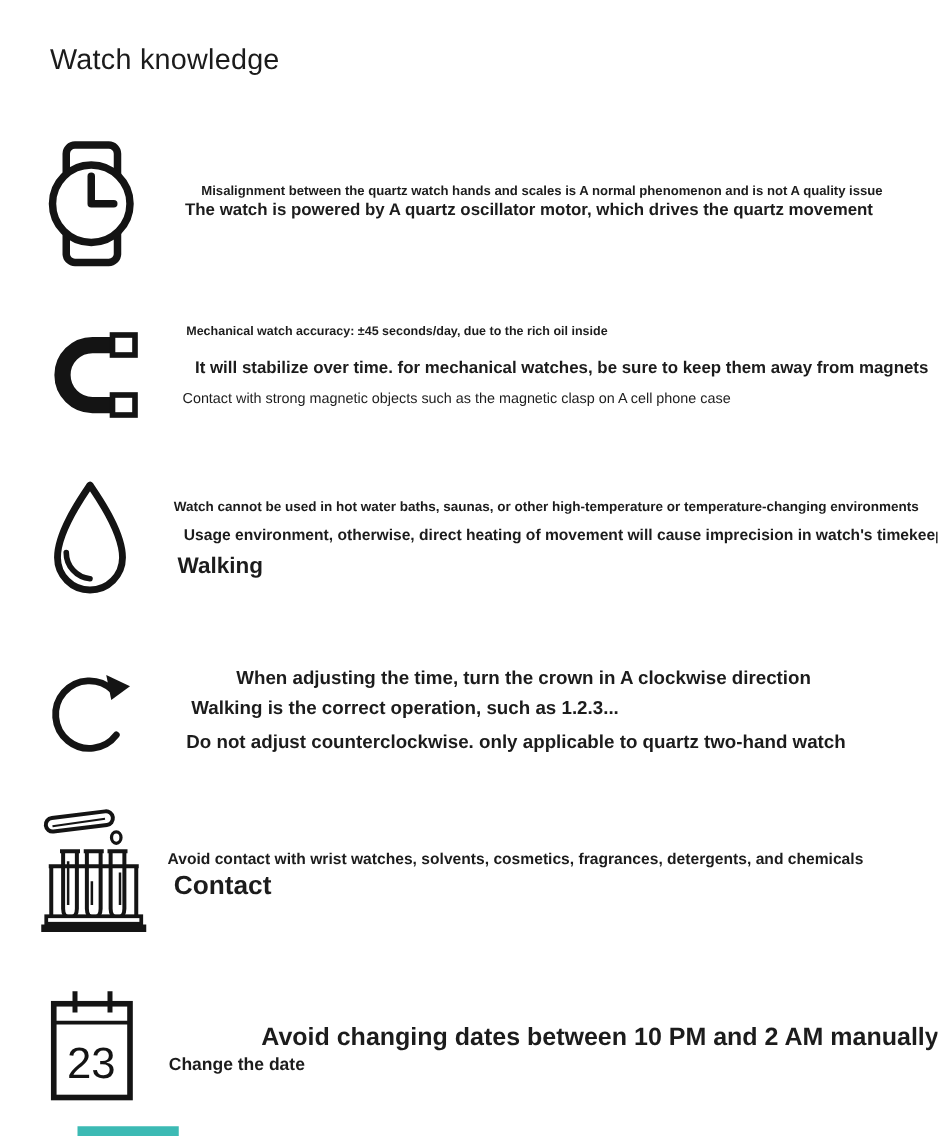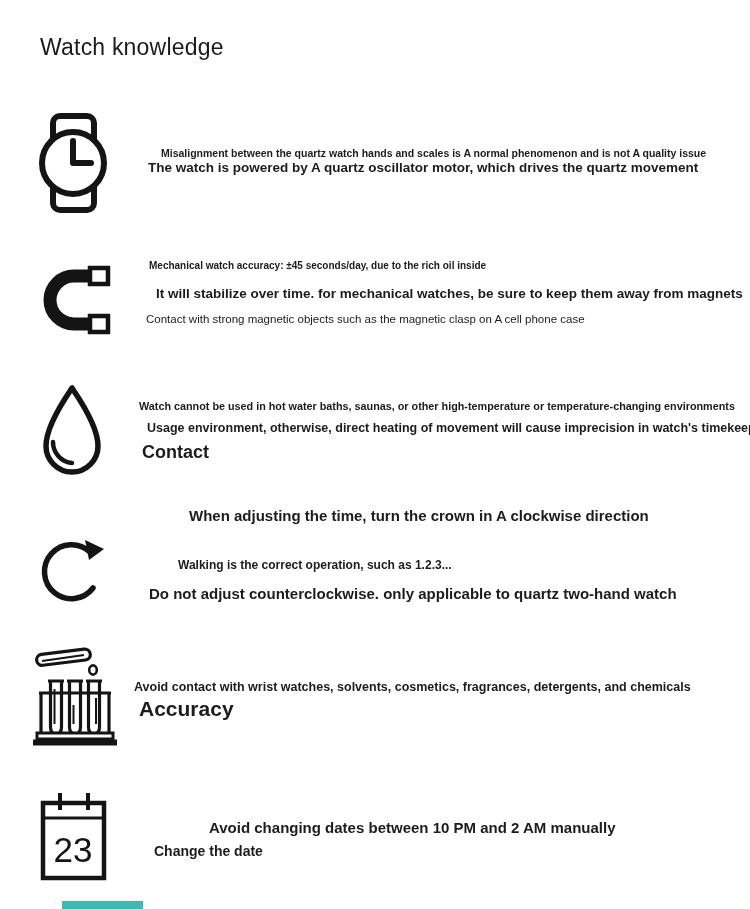--- a/index.html
+++ b/index.html
@@ -21,31 +21,31 @@
   .s2l1{left:149px;top:260px;font-size:10px;}
   .s2l2{left:156px;top:286px;font-size:13.5px;}
   .s2l3{left:146px;top:313px;font-size:11.5px;font-weight:400;}
   
   .i3{left:36px;top:383px;}
   .s3l1{left:139px;top:400px;font-size:10.8px;}
   .s3l2{left:147px;top:421px;font-size:12.5px;}
   .s3l3{left:142px;top:442px;font-size:18px;}
   
   .i4{left:38px;top:518px;}
-  .s4l1{left:189px;top:507px;font-size:15px;text-align:center;}
-  .s4l2{left:153px;top:558px;font-size:12px;margin-left:25px;}
+  .s4l1{left:189px;top:534px;font-size:15px;text-align:center;}
+  .s4l2{left:153px;top:558px;font-size:15px;}
   .s4l3{left:149px;top:585px;font-size:15px;}
   
   .i5{left:30px;top:643px;}
   .s5l1{left:134px;top:680px;font-size:12.5px;text-align:center;}
   .s5l2{left:139px;top:697px;font-size:21px;}
   
   .i6{left:38px;top:788px;}
-  .s6l1{left:209px;top:819px;font-size:15px;}
-  .s6l2{left:154px;top:843px;font-size:14px;}
+  .s6l1{left:209px;top:819px;font-size:20px;}
+  .s6l2{left:135px;top:843px;font-size:14px;}
   .footer-bar{position:absolute;left:62px;top:901px;width:81px;height:8px;}
   .cal-num{font-family:"Liberation Sans","DejaVu Sans",sans-serif;}
 </style>
 </head>
 <body>
 
 <div class="ttl">Watch knowledge</div>
 
 <div class="icon i1">
   <svg width="72" height="102" viewBox="0 0 72 102" fill="none">
@@ -69,21 +69,21 @@
 <div class="ln s2l3">Contact with strong magnetic objects such as the magnetic clasp on A cell phone case</div>
 
 <div class="icon i3">
   <svg width="72" height="100" viewBox="0 0 72 100" fill="none">
     <path d="M 36 5 C 30 14 10 42 10 63 A 26 26 0 0 0 62 63 C 62 42 42 14 36 5 Z" stroke="#141414" stroke-width="5.5" stroke-linejoin="round"></path>
     <path d="M 17 59 A 21 21 0 0 0 36 80" stroke="#141414" stroke-width="4.5" stroke-linecap="round"></path>
   </svg>
 </div>
 <div class="ln s3l1">Watch cannot be used in hot water baths, saunas, or other high-temperature or temperature-changing environments</div>
 <div class="ln s3l2">Usage environment, otherwise, direct heating of movement will cause imprecision in watch's timekeeping</div>
-<div class="ln s3l3">Contact</div>
+<div class="ln s3l3">Walking</div>
 
 <div class="icon i4">
   <svg width="70" height="95" viewBox="0 0 70 95" fill="none">
     <path d="M 55 70 A 27 27 0 1 1 52 34" stroke="#141414" stroke-width="5.5" stroke-linecap="round"></path>
     <polygon points="47,22 66,31 51,42" fill="#141414"></polygon>
   </svg>
 </div>
 <div class="ln s4l1">When adjusting the time, turn the crown in A clockwise direction</div>
 <div class="ln s4l2">Walking is the correct operation, such as 1.2.3...</div>
 <div class="ln s4l3">Do not adjust counterclockwise. only applicable to quartz two-hand watch</div>
@@ -98,21 +98,21 @@
     <path d="M 37 38 L 53 38 M 39.5 38 L 39.5 84 Q 39.5 91 45 91 Q 50.5 91 50.5 84 L 50.5 38" stroke="#141414" stroke-width="3.2" fill="#ffffff"></path>
     <path d="M 43.5 62 L 43.5 81" stroke="#141414" stroke-width="2"></path>
     <path d="M 56 38 L 72 38 M 58.5 38 L 58.5 84 Q 58.5 91 64 91 Q 69.5 91 69.5 84 L 69.5 38" stroke="#141414" stroke-width="3.2" fill="#ffffff"></path>
     <path d="M 66 55 L 66 81" stroke="#141414" stroke-width="2"></path>
     <path d="M 9 50 L 81 50 M 11 50 L 11 90 M 79 50 L 79 90" stroke="#141414" stroke-width="3.2"></path>
     <rect x="7" y="90" width="76" height="6" fill="#ffffff" stroke="#141414" stroke-width="3"></rect>
     <path d="M 3 99.5 L 87 99.5" stroke="#141414" stroke-width="6"></path>
   </svg>
 </div>
 <div class="ln s5l1">Avoid contact with wrist watches, solvents, cosmetics, fragrances, detergents, and chemicals</div>
-<div class="ln s5l2">Accuracy</div>
+<div class="ln s5l2">Contact</div>
 
 <div class="icon i6">
   <svg width="72" height="95" viewBox="0 0 72 95" fill="none">
     <rect x="5" y="15" width="61" height="75" fill="#ffffff" stroke="#141414" stroke-width="4.5"></rect>
     <path d="M 5 30 L 66 30" stroke="#141414" stroke-width="3"></path>
     <path d="M 22 5 L 22 22 M 50 5 L 50 22" stroke="#141414" stroke-width="4"></path>
     <text class="cal-num" x="35" y="74" text-anchor="middle" font-size="35" fill="#141414">23</text>
   </svg>
 </div>
 <div class="ln s6l1">Avoid changing dates between 10 PM and 2 AM manually</div>

